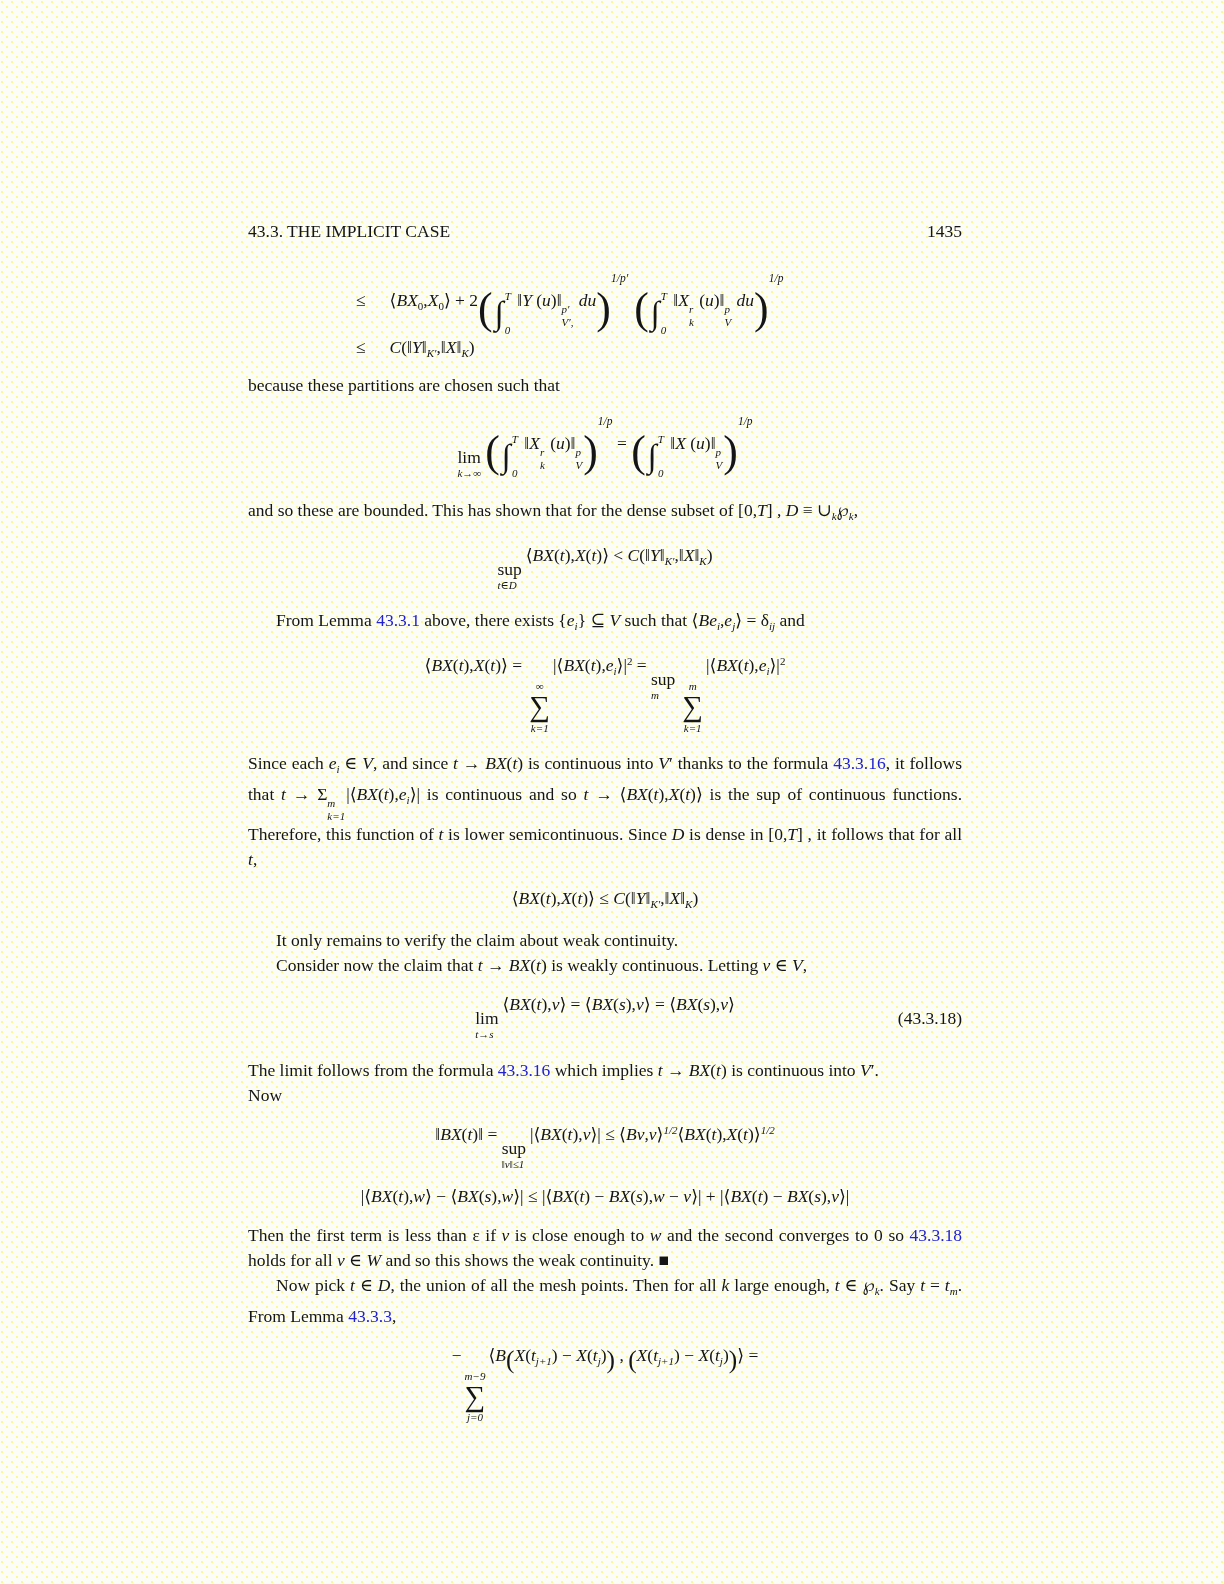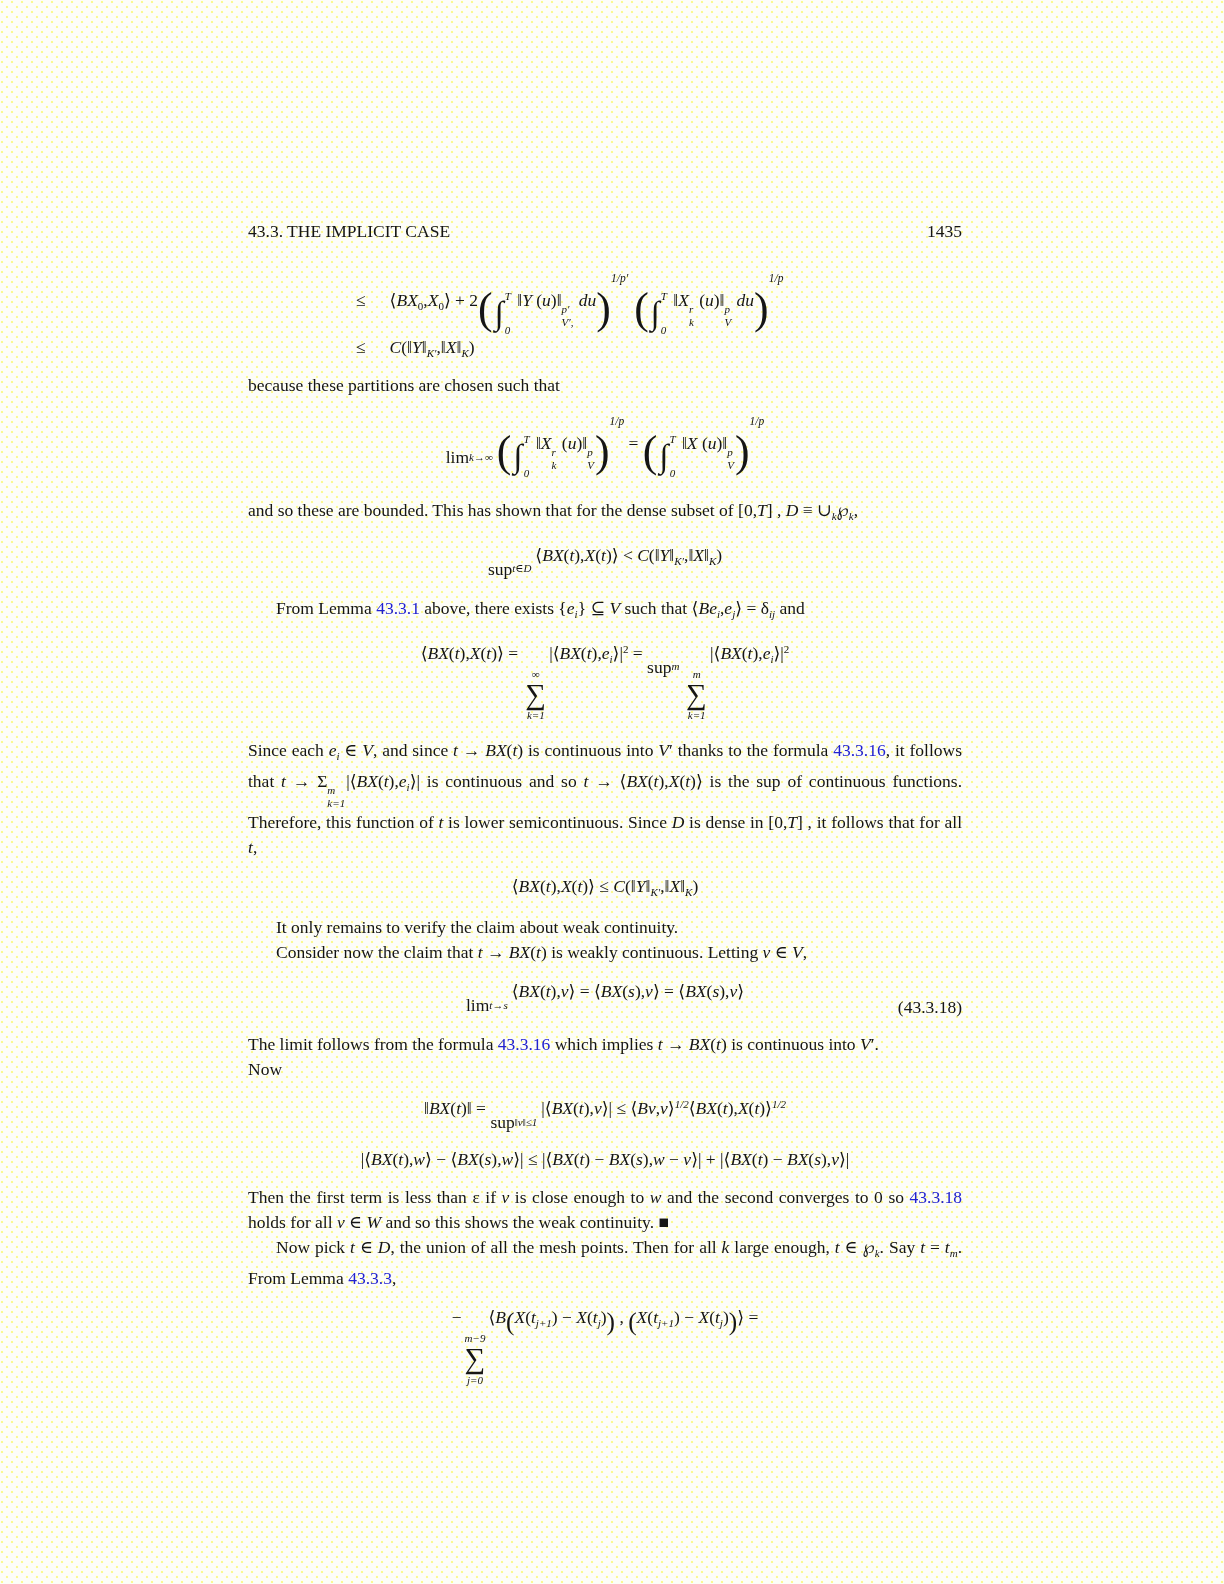--- a/index.html
+++ b/index.html
@@ -33,26 +33,26 @@
   .sb.rm{font-style:normal;}
   .ss{display:inline-flex;flex-direction:column;align-items:flex-start;font-size:11px;line-height:1.15;vertical-align:-7px;font-style:italic;margin-right:1px;}
   .big{font-size:250%;line-height:0;vertical-align:-0.38em;}
   .intwrap{display:inline-flex;height:48px;vertical-align:-18px;align-items:center;margin:0 2px;}
   .intg{font-size:33px;line-height:1;}
   .ilims{display:flex;flex-direction:column;justify-content:space-between;height:46px;font-size:11px;font-style:italic;margin-left:1px;}
   .sumwrap{display:inline-flex;flex-direction:column;align-items:center;vertical-align:-19px;line-height:1;margin:0 3px;}
   .sumtop{font-size:11px;font-style:italic;line-height:1.1;}
   .sumsym{font-size:29px;line-height:1.02;}
   .sumbot{font-size:11px;font-style:italic;line-height:1.1;}
-  .undw{display:inline-flex;flex-direction:row;align-items:center;vertical-align:-14px;line-height:1.15;margin-right:4px;}
+  .undw{display:inline-flex;flex-direction:column;align-items:flex-start;vertical-align:-14px;line-height:1.15;margin-right:4px;}
   .undm{font-size:17.5px;font-style:normal;}
   .undb{font-size:11px;font-style:italic;}
   .lnk{color:#2222cf;cursor:pointer;}
   .gap{display:inline-block;}
-  .tag{position:absolute;right:0;top:50%;transform:translateY(-50%);font-size:17.5px;margin-top:8px;}
+  .tag{position:absolute;right:0;top:50%;transform:translateY(-50%);font-size:17.5px;}
   .scrP{font-style:italic;}
 </style>
 </head>
 <body>
 
 <div class="page">
   <div class="content">
     <div class="hdr">
       <span>43.3.  THE IMPLICIT CASE</span>
       <span>1435</span>

